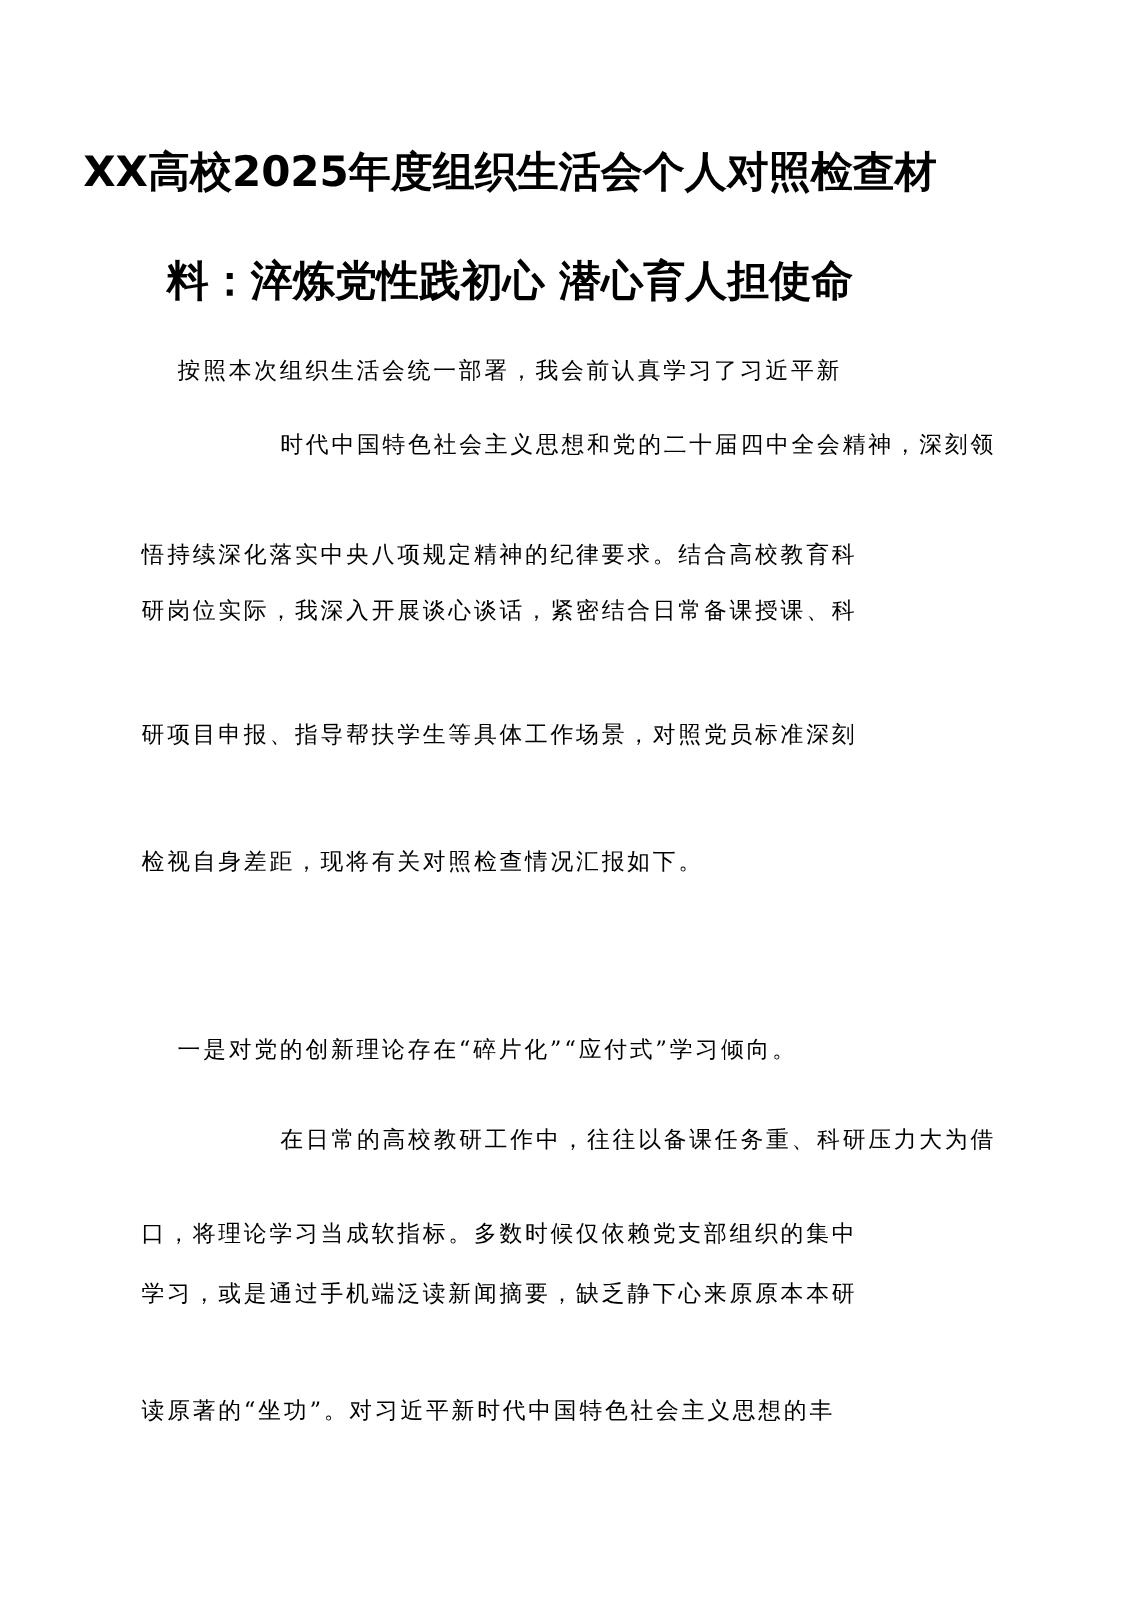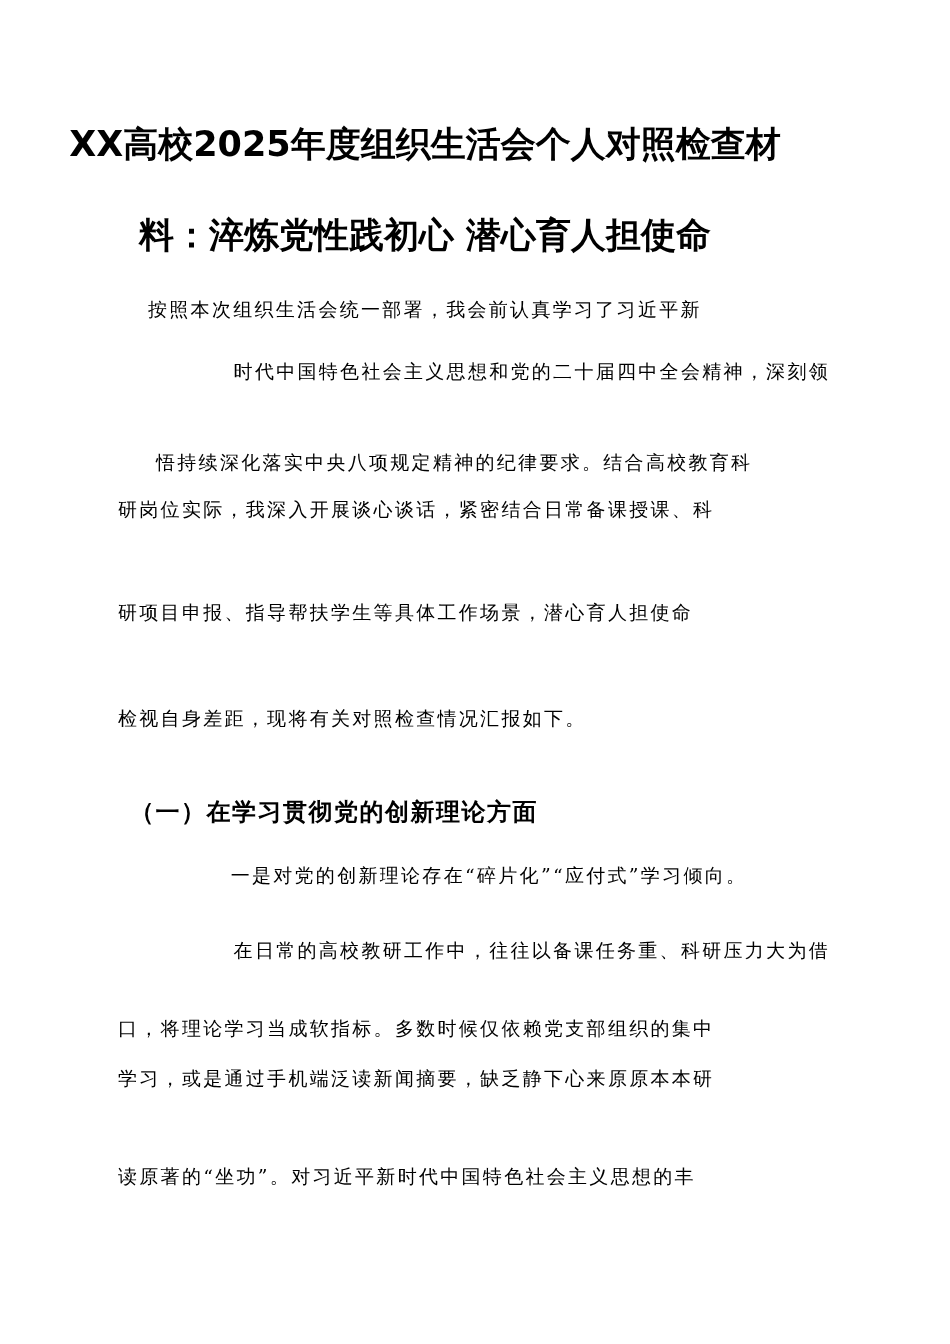--- a/index.html
+++ b/index.html
@@ -35,30 +35,29 @@
 <body>
 
 <div class="page">
 
   <div class="title-line" style="top:124px;">XX高校2025年度组织生活会个人对照检查材</div>
   <div class="title-line" style="top:196px;margin-top:19px;">料：淬炼党性践初心 潜心育人担使命</div>
 
   <div>
     <div class="line indent" style="top:294px;">按照本次组织生活会统一部署，我会前认真学习了习近平新</div>
     <div class="line" style="top:356px;text-align:right;">时代中国特色社会主义思想和党的二十届四中全会精神，深刻领</div>
-    <div class="line" style="top:447px;margin-left:38px;">悟持续深化落实中央八项规定精神的纪律要求。结合高校教育科</div>
+    <div class="line" style="top:447px;">悟持续深化落实中央八项规定精神的纪律要求。结合高校教育科</div>
     <div class="line" style="top:494px;">研岗位实际，我深入开展谈心谈话，紧密结合日常备课授课、科</div>
-    <div class="line" style="top:597px;">研项目申报、指导帮扶学生等具体工作场景，潜心育人担使命</div>
+    <div class="line" style="top:597px;">研项目申报、指导帮扶学生等具体工作场景，对照党员标准深刻</div>
     <div class="line" style="top:703px;">检视自身差距，现将有关对照检查情况汇报如下。</div>
   </div>
 
 
-  <div class="heading2" style="top:797px;">（一）在学习贯彻党的创新理论方面</div>
 
   <div>
-    <div class="line indent" style="top:860px;text-align:center;">一是对党的创新理论存在“碎片化”“应付式”学习倾向。</div>
+    <div class="line indent" style="top:860px;">一是对党的创新理论存在“碎片化”“应付式”学习倾向。</div>
     <div class="line" style="top:935px;text-align:right;">在日常的高校教研工作中，往往以备课任务重、科研压力大为借</div>
     <div class="line" style="top:1013px;">口，将理论学习当成软指标。多数时候仅依赖党支部组织的集中</div>
     <div class="line" style="top:1063px;">学习，或是通过手机端泛读新闻摘要，缺乏静下心来原原本本研</div>
     <div class="line" style="top:1161px;">读原著的“坐功”。对习近平新时代中国特色社会主义思想的丰</div>
   </div>
 
 </div>
 
 </body></html>

